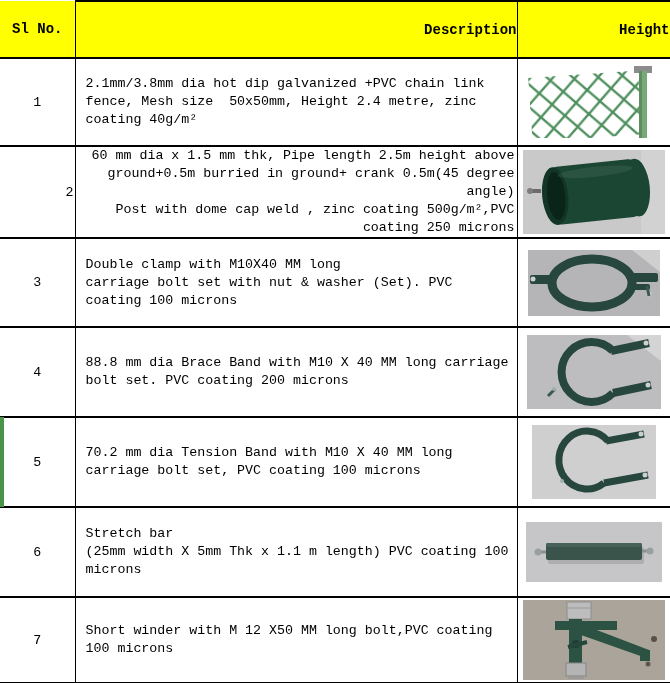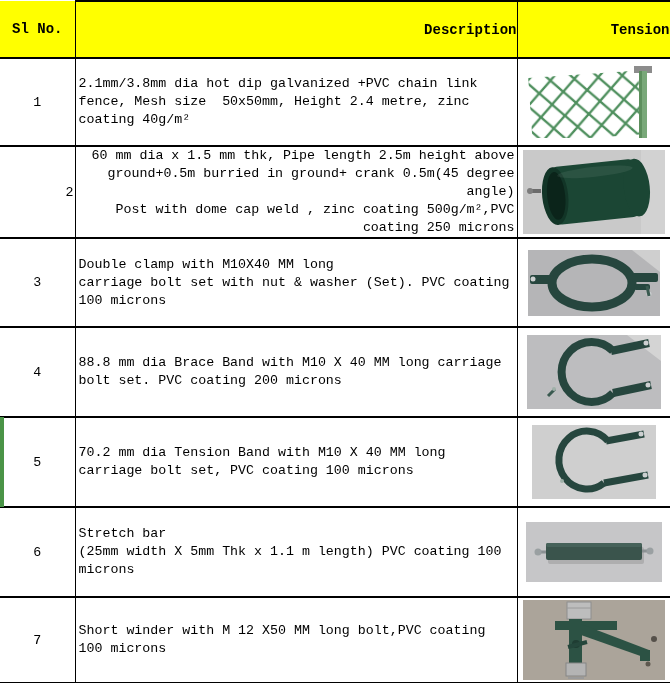--- a/index.html
+++ b/index.html
@@ -42,21 +42,21 @@
   }
   thead th.sl { text-align: center; padding: 0; }
 
   td.sl {
     text-align: center;
     font-size: 13.3px;
   }
   td.desc {
     font-size: 13.3px;
     line-height: 18px;
-    padding: 0 2px 0 3px;
+    padding: 0 2px 0 10px;
     white-space: pre-wrap;
     word-break: normal;
   }
   td.pic {
     padding: 0;
     text-align: center;
     vertical-align: middle;
   }
   td.pic svg { display: block; margin: 0 auto; }
 
@@ -83,21 +83,21 @@
   <table class="spec">
     <colgroup>
         <col class="c-sl">
         <col class="c-desc">
         <col class="c-pic">
       </colgroup>
     <thead>
       <tr>
         <th class="sl">Sl No.</th>
         <th class="desc">Description</th>
-        <th class="pic">Tension</th>
+        <th class="pic">Height</th>
       </tr>
     </thead>
     <tbody>
 
       <tr class="r1">
         <td class="sl">1</td>
         <td class="desc">2.1mm/3.8mm dia hot dip galvanized +PVC chain link fence, Mesh size  50x50mm, Height 2.4 metre, zinc coating 40g/m²</td>
         <td class="pic">
           <svg width="132" height="72" viewBox="0 0 132 72" role="img" aria-label="green chain link fence mesh with post">
             <defs>

